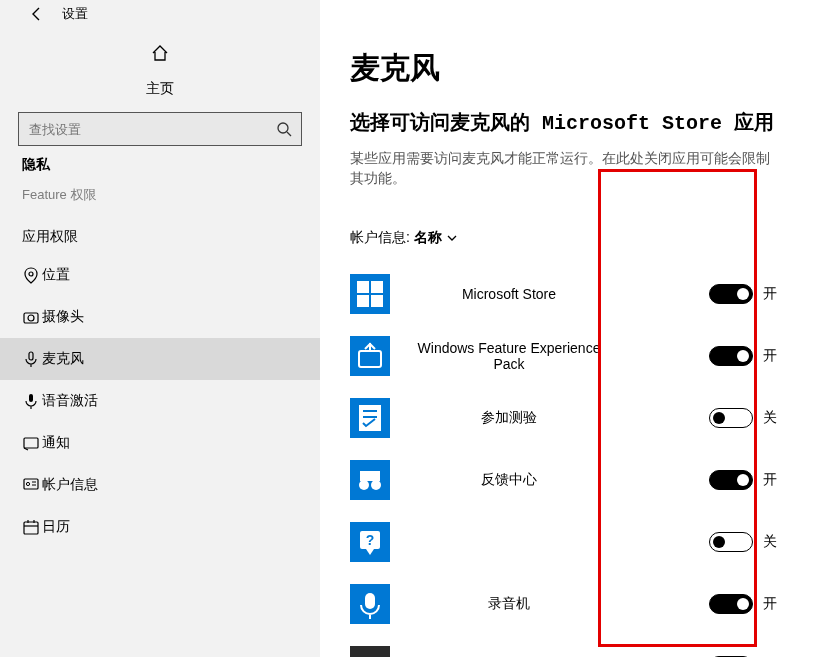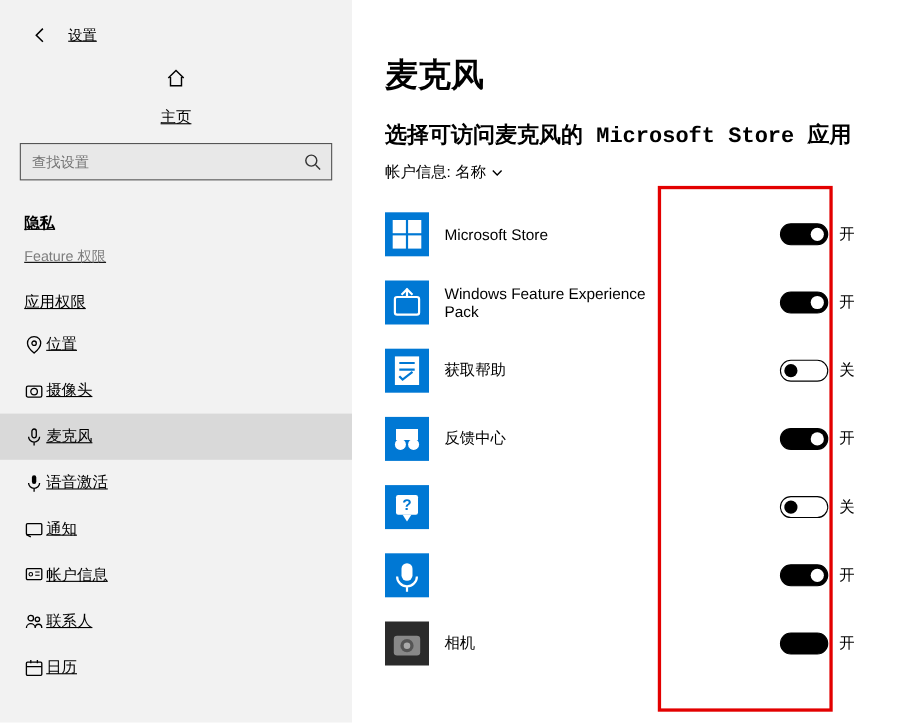--- a/index.html
+++ b/index.html
@@ -1,38 +1,38 @@
 <!DOCTYPE html>
 <html><head>
 <meta charset="utf-8">
 <style>
   * { margin: 0; padding: 0; box-sizing: border-box; font-family: "Microsoft YaHei", "Segoe UI", sans-serif; }
   body { background: #fff; width: 817px; height: 657px; overflow: hidden; display: flex; color: #000; }
-  .sidebar { width: 320px; height: 100%; background: #f2f2f2; padding-top: 20px; position: relative; text-decoration: underline; }
+  .sidebar { width: 320px; height: 100%; background: #f2f2f2; padding-top: 2px; position: relative; }
   .topbar { display: flex; align-items: center; gap: 14px; padding: 0 20px 8px 24px; }
   .icon-btn { width: 24px; height: 24px; display: flex; align-items: center; justify-content: center; cursor: pointer; }
   .top-title { font-size: 13px; }
   .home-row { display: flex; align-items: center; gap: 18px; padding: 10px 24px 14px 24px; cursor: pointer; flex-direction: column; }
   .home-label { font-size: 14px; }
-  .search-wrap { margin: 0 18px 20px 18px; position: relative; }
+  .search-wrap { margin: 0 18px 0 18px; position: relative; }
   .search-input { width: 100%; height: 34px; border: 1px solid #555; background: #e8e8e8; padding: 0 36px 0 10px; font-size: 13px; outline: none; }
   .search-icon { position: absolute; right: 10px; top: 50%; transform: translateY(-50%); }
   .section-header { font-size: 14px; font-weight: 600; padding: 10px 22px 8px 22px; }
   .cutoff { color: #7d7d7d; font-size: 13px; padding: 4px 22px 14px 22px; }
   .nav-list { }
   .nav-item { display: flex; align-items: center; gap: 2px; padding: 12px 22px; cursor: pointer; font-size: 14px; }
   .nav-item.selected { background: #d9d9d9; }
   .nav-icon { width: 18px; height: 18px; display:flex; align-items:center; justify-content:center; }
   .main { flex: 1; padding: 48px 0 0 30px; overflow: hidden; position: relative; }
   .page-title { font-size: 30px; font-weight: 600; margin-bottom: 20px; }
   .sub-title { font-size: 20px; font-weight: 600; margin-bottom: 12px; font-family: Liberation Mono, monospace; }
   .description { font-size: 14px; color: #555; max-width: 420px; line-height: 1.45; margin-bottom: 40px; }
   .sort-row { display:flex; align-items:center; gap:4px; font-size:14px; margin-bottom: 16px; }
-  .sort-value { font-weight: 400; display:flex; align-items:center; gap:4px; cursor:pointer; }
-  .app-row { display: flex; align-items: center; height: 62px; }
+  .sort-value { font-weight: 700; display:flex; align-items:center; gap:4px; cursor:pointer; }
+  .app-row { display: flex; align-items: center; height: 62px; text-align: center; }
   .app-icon { width: 40px; height: 40px; display:flex; align-items:center; justify-content:center; margin-right: 14px; }
   .app-tile { width: 40px; height: 40px; background: #0078d4; display:flex; align-items:center; justify-content:center; color:#fff; }
   .app-name { font-size: 14px; flex: 0 0 210px; }
   .toggle-cell { margin-left: auto; display:flex; align-items:center; gap:10px; padding-right: 40px; }
   .toggle { width: 44px; height: 20px; border-radius: 10px; border:1px solid #000; position:relative; cursor:pointer; }
   .toggle .knob { width: 12px; height: 12px; border-radius: 50%; background:#000; position:absolute; top: 3px; }
   .toggle.on { background:#000; border-color:#000; }
   .toggle.on .knob { background:#fff; right:3px; }
   .toggle.off { background:#fff; }
   .toggle.off .knob { left:3px; }
@@ -130,44 +130,35 @@
             <circle cx="6" cy="8" r="1.6" stroke="#000" stroke-width="1" fill="none"></circle>
             <line x1="10" y1="6" x2="14" y2="6" stroke="#000" stroke-width="1"></line>
             <line x1="10" y1="9" x2="14" y2="9" stroke="#000" stroke-width="1"></line>
           </svg>
         </span>
       <span>帐户信息</span>
     </div>
     <div class="nav-item">
       <span class="nav-icon">
           <svg width="18" height="18" viewBox="0 0 18 18">
-            <circle cx="6" cy="6" r="2.5" stroke="#000" stroke-width="1.2" fill="none"></circle>
-            <circle cx="12" cy="7" r="2" stroke="#000" stroke-width="1.2" fill="none"></circle>
-            <path d="M2 15c0-3 2.5-4 4-4s4 1 4 4 M10 15c0-2.5 1.5-3.5 3-3.5s3 1 3 3.5" stroke="#000" stroke-width="1.2" fill="none"></path>
-          </svg>
-        </span>
-      <span>联系人</span>
-    </div>
-    <div class="nav-item">
-      <span class="nav-icon">
-          <svg width="18" height="18" viewBox="0 0 18 18">
             <rect x="2" y="4" width="14" height="12" rx="1" stroke="#000" stroke-width="1.2" fill="none"></rect>
             <line x1="2" y1="8" x2="16" y2="8" stroke="#000" stroke-width="1.2"></line>
             <line x1="6" y1="2" x2="6" y2="5" stroke="#000" stroke-width="1.2"></line>
             <line x1="12" y1="2" x2="12" y2="5" stroke="#000" stroke-width="1.2"></line>
           </svg>
         </span>
       <span>日历</span>
     </div>
   </div>
 </div>
 
 <div class="main">
   <div class="page-title">麦克风</div>
   <div class="sub-title">选择可访问麦克风的 Microsoft Store 应用</div>
+  <div class="description">某些应用需要访问麦克风才能正常运行。在此处关闭应用可能会限制其功能。</div>
 
   <div class="sort-row">
     <span>帐户信息:</span>
     <span class="sort-value">
       <span>名称</span>
       <svg width="12" height="12" viewBox="0 0 12 12">
           <path d="M2 4 L6 8 L10 4" stroke="#000" stroke-width="1.3" fill="none"></path>
         </svg>
     </span>
   </div>
@@ -213,21 +204,21 @@
         <div class="app-icon">
           <div class="app-tile">
             <svg width="38" height="38" viewBox="0 0 38 38">
               <rect x="8" y="6" width="22" height="26" fill="#fff"></rect>
               <line x1="12" y1="12" x2="26" y2="12" stroke="#0078d4" stroke-width="2"></line>
               <line x1="12" y1="18" x2="26" y2="18" stroke="#0078d4" stroke-width="2"></line>
               <polyline points="12,24 15,27 24,20" stroke="#0078d4" stroke-width="2" fill="none"></polyline>
             </svg>
           </div>
         </div>
-        <div class="app-name">获取帮助</div>
+        <div class="app-name">参加测验</div>
         <div class="toggle-cell">
           <div class="toggle off">
             <div class="knob"></div>
           </div>
           <div class="toggle-label">关</div>
         </div>
       </div>
       <div class="app-row">
         <div class="app-icon">
           <div class="app-tile">
@@ -265,20 +256,21 @@
       </div>
       <div class="app-row">
         <div class="app-icon">
           <div class="app-tile">
             <svg width="38" height="38" viewBox="0 0 38 38">
               <rect x="14" y="8" width="10" height="16" rx="5" fill="#fff"></rect>
               <path d="M10 20a9 9 0 0 0 18 0 M19 29v5" stroke="#fff" stroke-width="2" fill="none"></path>
             </svg>
           </div>
         </div>
+        <div class="app-name">录音机</div>
         <div class="toggle-cell">
           <div class="toggle on">
             <div class="knob"></div>
           </div>
           <div class="toggle-label">开</div>
         </div>
       </div>
       <div class="app-row">
         <div class="app-icon">
           <div class="app-tile" style="background: rgb(43, 43, 43);">

